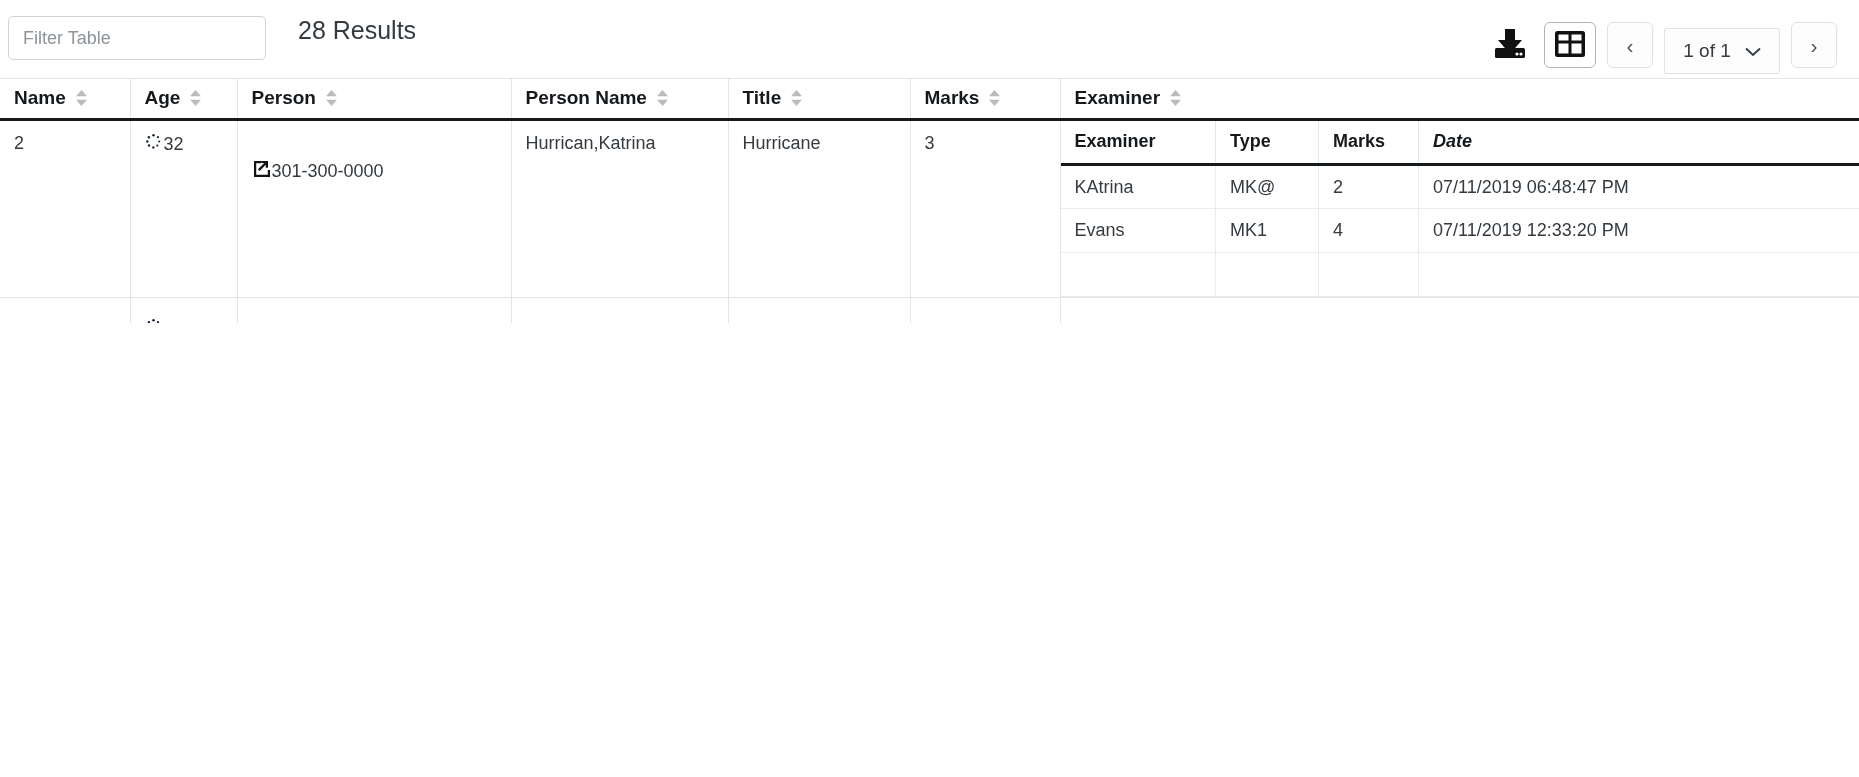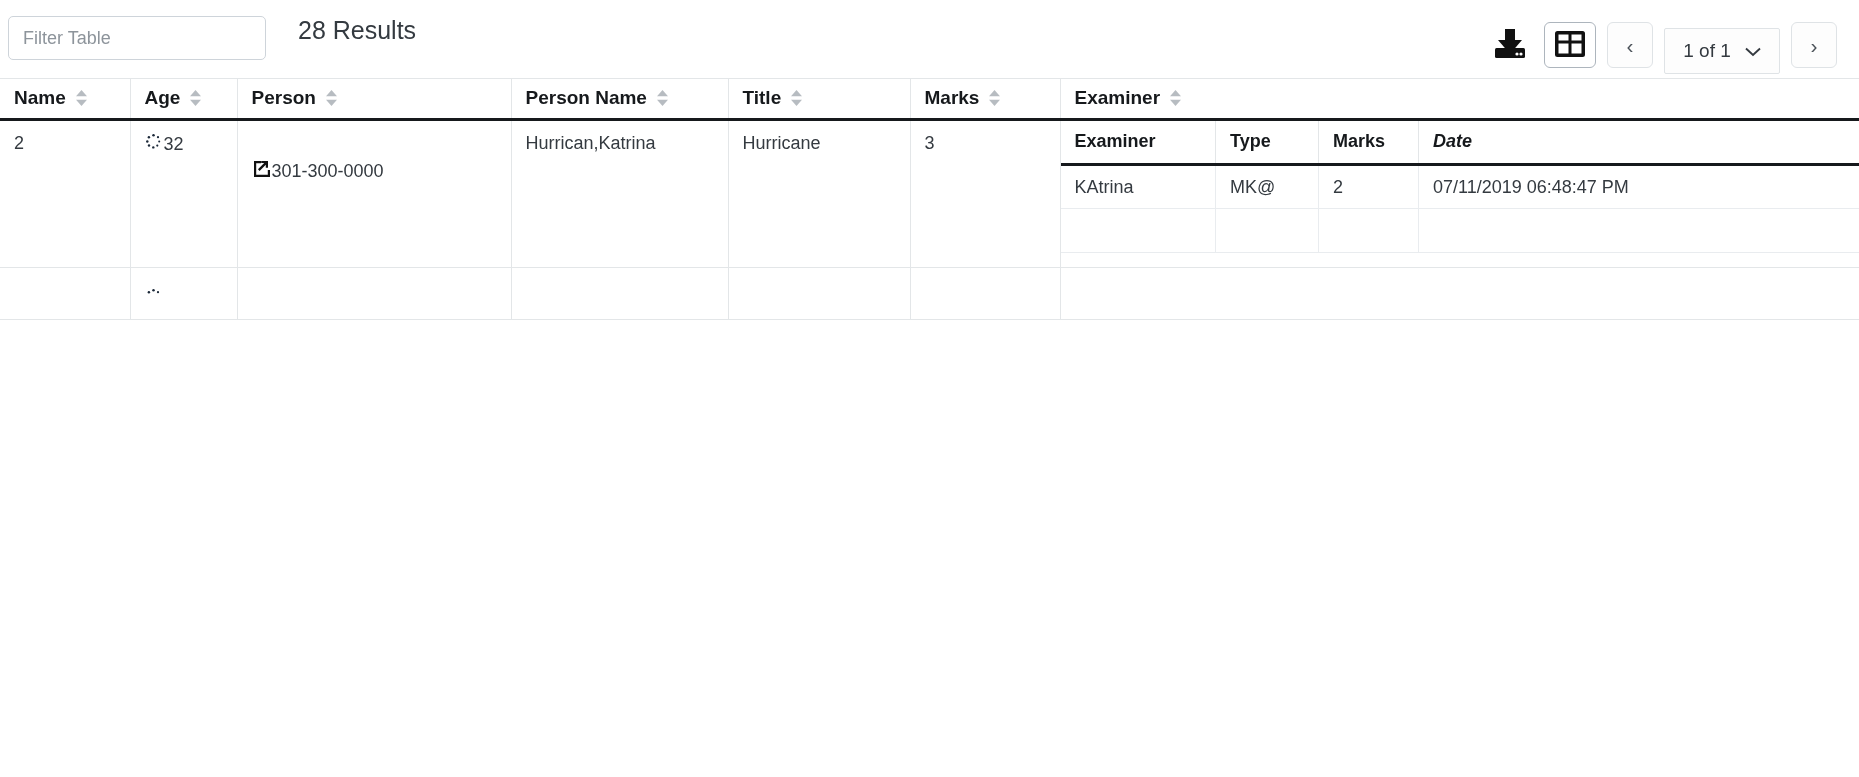--- a/index.html
+++ b/index.html
@@ -394,20 +394,26 @@
               </tr>
             </thead>
             <tbody>
               <tr>
                 <td>KAtrina</td>
                 <td>MK@</td>
                 <td>2</td>
                 <td class="sub-date">07/11/2019 06:48:47 PM</td>
               </tr>
               <tr>
+                <td>Evans</td>
+                <td>MK1</td>
+                <td>4</td>
+                <td class="sub-date">07/11/2019 12:33:20 PM</td>
+              </tr>
+              <tr>
                 <td></td>
                 <td></td>
                 <td></td>
                 <td></td>
               </tr>
             </tbody>
           </table>
         </td>
       </tr>
 

